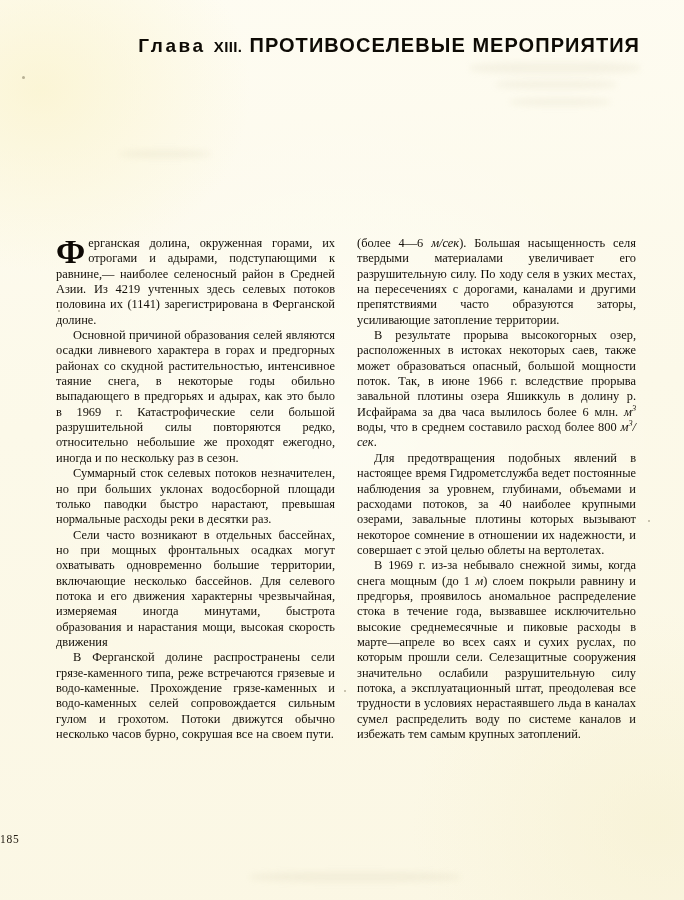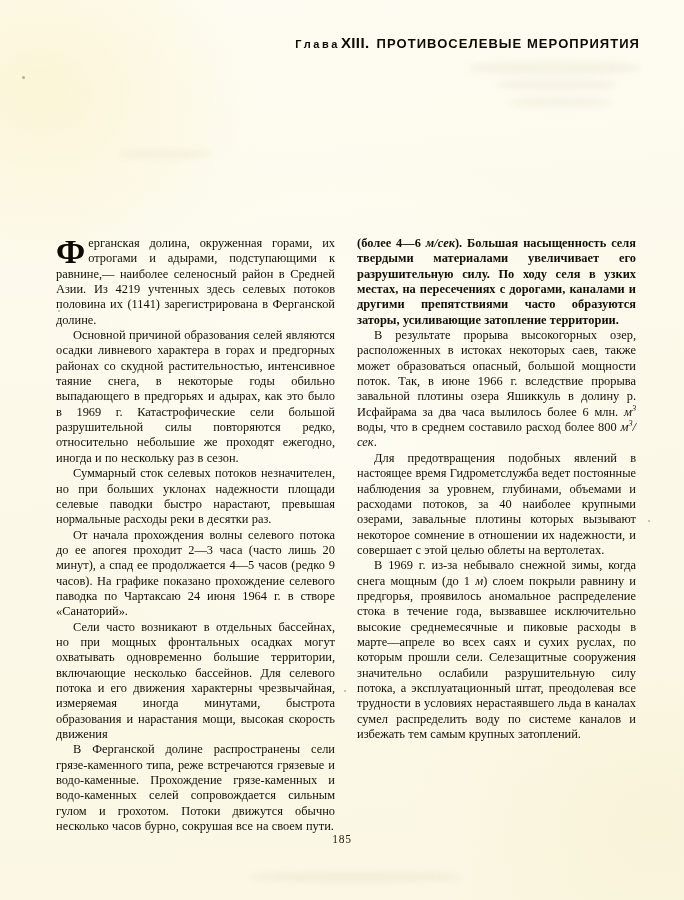--- a/index.html
+++ b/index.html
@@ -50,32 +50,32 @@
     left: 44px;
     top: 34px;
     width: 596px;
     text-align: right;
     font-family: "Liberation Sans", "DejaVu Sans", sans-serif;
     font-weight: bold;
     color: #120f0a;
     white-space: nowrap;
   }
   #running-head .chap-word {
-    font-size: 11px;
+    font-size: 19px;
     letter-spacing: 2.6px;
     vertical-align: baseline;
     margin-top: 46px;
   }
   #running-head .chap-num {
     font-size: 15px;
     letter-spacing: 0.4px;
-    margin-left: 1px;
+    margin-left: 8px;
   }
   #running-head .chap-title {
-    font-size: 13px;
+    font-size: 20px;
     letter-spacing: 1.05px;
     margin-left: 7px;
   }
 
   
   #columns {
     position: absolute;
     left: 56px;
     top: 236px;
     width: 580px;
@@ -90,21 +90,21 @@
     margin: 0;
     font-size: 12.4px;
     line-height: 15.35px;
     text-align: justify;
     text-align-last: left;
     text-indent: 17px;
     hyphens: none;
     word-spacing: 0.2px;
     color: #17130d;
   }
-  .column p.noindent { text-indent: 0; font-weight: bold; }
+  .column p.noindent { text-indent: 0; }
 
   
   #para-intro {
     text-indent: 0;
   }
   #para-intro .dropcap {
     float: left;
     font-family: "Liberation Serif", "DejaVu Serif", serif;
     font-weight: bold;
     font-size: 34px;
@@ -115,21 +115,21 @@
 
   .ital { font-style: italic; }
   sup { font-size: 0.66em; vertical-align: super; line-height: 0; }
 
   
   #folio {
     position: absolute;
     left: 0;
     top: 833px;
     width: 684px;
-    text-align: center;
+    text-align: left;
     font-family: "Liberation Serif", "DejaVu Serif", serif;
     font-size: 11.5px;
     letter-spacing: 0.8px;
     color: #2a241a;
   }
 
   
   #inkwrap { filter: contrast(1.04) saturate(0.97); }
 </style>
 </head>
@@ -153,22 +153,21 @@
       <span class="chap-word">Глава</span><span class="chap-num">XIII.</span><span class="chap-title">ПРОТИВОСЕЛЕВЫЕ МЕРОПРИЯТИЯ</span>
     </div>
 
     <div id="columns">
 
       <div class="column" id="col-left">
         <p id="para-intro">
           <span class="dropcap">Ф</span><span>ерганская долина, окруженная горами, их отрогами и адырами, подступающими к равнине,— наиболее селеносный район в Средней Азии. Из 4219 учтенных здесь селевых потоков половина их (1141) зарегистрирована в Ферганской долине.</span>
         </p>
         <p>Основной причиной образования селей являются осадки ливневого характера в горах и предгорных районах со скудной растительностью, интенсивное таяние снега, в некоторые годы обильно выпадающего в предгорьях и адырах, как это было в 1969 г. Катастрофические сели большой разрушительной силы повторяются редко, относительно небольшие же проходят ежегодно, иногда и по нескольку раз в сезон.</p>
-        <p>Суммарный сток селевых потоков незначителен, но при больших уклонах надежности площади селевые паводки быстро нарастают, превышая нормальные расходы реки в десятки раз.</p>
-        <p>От начала прохождения волны селевого потока до ее апогея проходит 2—3 часа (часто лишь 20 минут), а спад ее продолжается 4—5 часов (редко 9 часов). На графике показано прохождение селевого паводка по Чартаксаю 24 июня 1964 г. в створе «Санаторий».</p>
+        <p>Суммарный сток селевых потоков незначителен, но при больших уклонах водосборной площади только паводки быстро нарастают, превышая нормальные расходы реки в десятки раз.</p>
         <p>Сели часто возникают в отдельных бассейнах, но при мощных фронтальных осадках могут охватывать одновременно большие территории, включающие несколько бассейнов. Для селевого потока и его движения характерны чрезвычайная, измеряемая иногда минутами, быстрота образования и нарастания мощи, высокая скорость движения</p>
         <p>В Ферганской долине распространены сели грязе-каменного типа, реже встречаются грязевые и водо-каменные. Прохождение грязе-каменных и водо-каменных селей сопровождается сильным гулом и грохотом. Потоки движутся обычно несколько часов бурно, сокрушая все на своем пути.</p>
       </div>
 
       <div class="column" id="col-right">
         <p class="noindent"><span>(более 4—6 </span><span class="ital">м/сек</span><span>). Большая насыщенность селя твердыми материалами увеличивает его разрушительную силу. По ходу селя в узких местах, на пересечениях с дорогами, каналами и другими препятствиями часто образуются заторы, усиливающие затопление территории.</span></p>
         <p><span>В результате прорыва высокогорных озер, расположенных в истоках некоторых саев, также может образоваться опасный, большой мощности поток. Так, в июне 1966 г. вследствие прорыва завальной плотины озера Яшиккуль в долину р. Исфайрама за два часа вылилось более 6 млн. </span><span class="ital">м</span><sup class="ital">3</sup><span> воды, что в среднем составило расход более 800 </span><span class="ital">м</span><sup class="ital">3</sup><span class="ital">/сек</span><span>.</span></p>
         <p><span>Для предотвращения подобных явлений в настоящее время Гидрометслужба ведет постоянные наблюдения за уровнем, глубинами, объемами и расходами потоков, за 40 наиболее крупными озерами, завальные плотины которых вызывают некоторое сомнение в отношении их надежности, и совершает с этой целью облеты на вертолетах.</span></p>
         <p><span>В 1969 г. из-за небывало снежной зимы, когда снега мощным (до 1 </span><span class="ital">м</span><span>) слоем покрыли равнину и предгорья, проявилось аномальное распределение стока в течение года, вызвавшее исключительно высокие среднемесячные и пиковые расходы в марте—апреле во всех саях и сухих руслах, по которым прошли сели. Селезащитные сооружения значительно ослабили разрушительную силу потока, а эксплуатационный штат, преодолевая все трудности в условиях нерастаявшего льда в каналах сумел распределить воду по системе каналов и избежать тем самым крупных затоплений.</span></p>
       </div>

